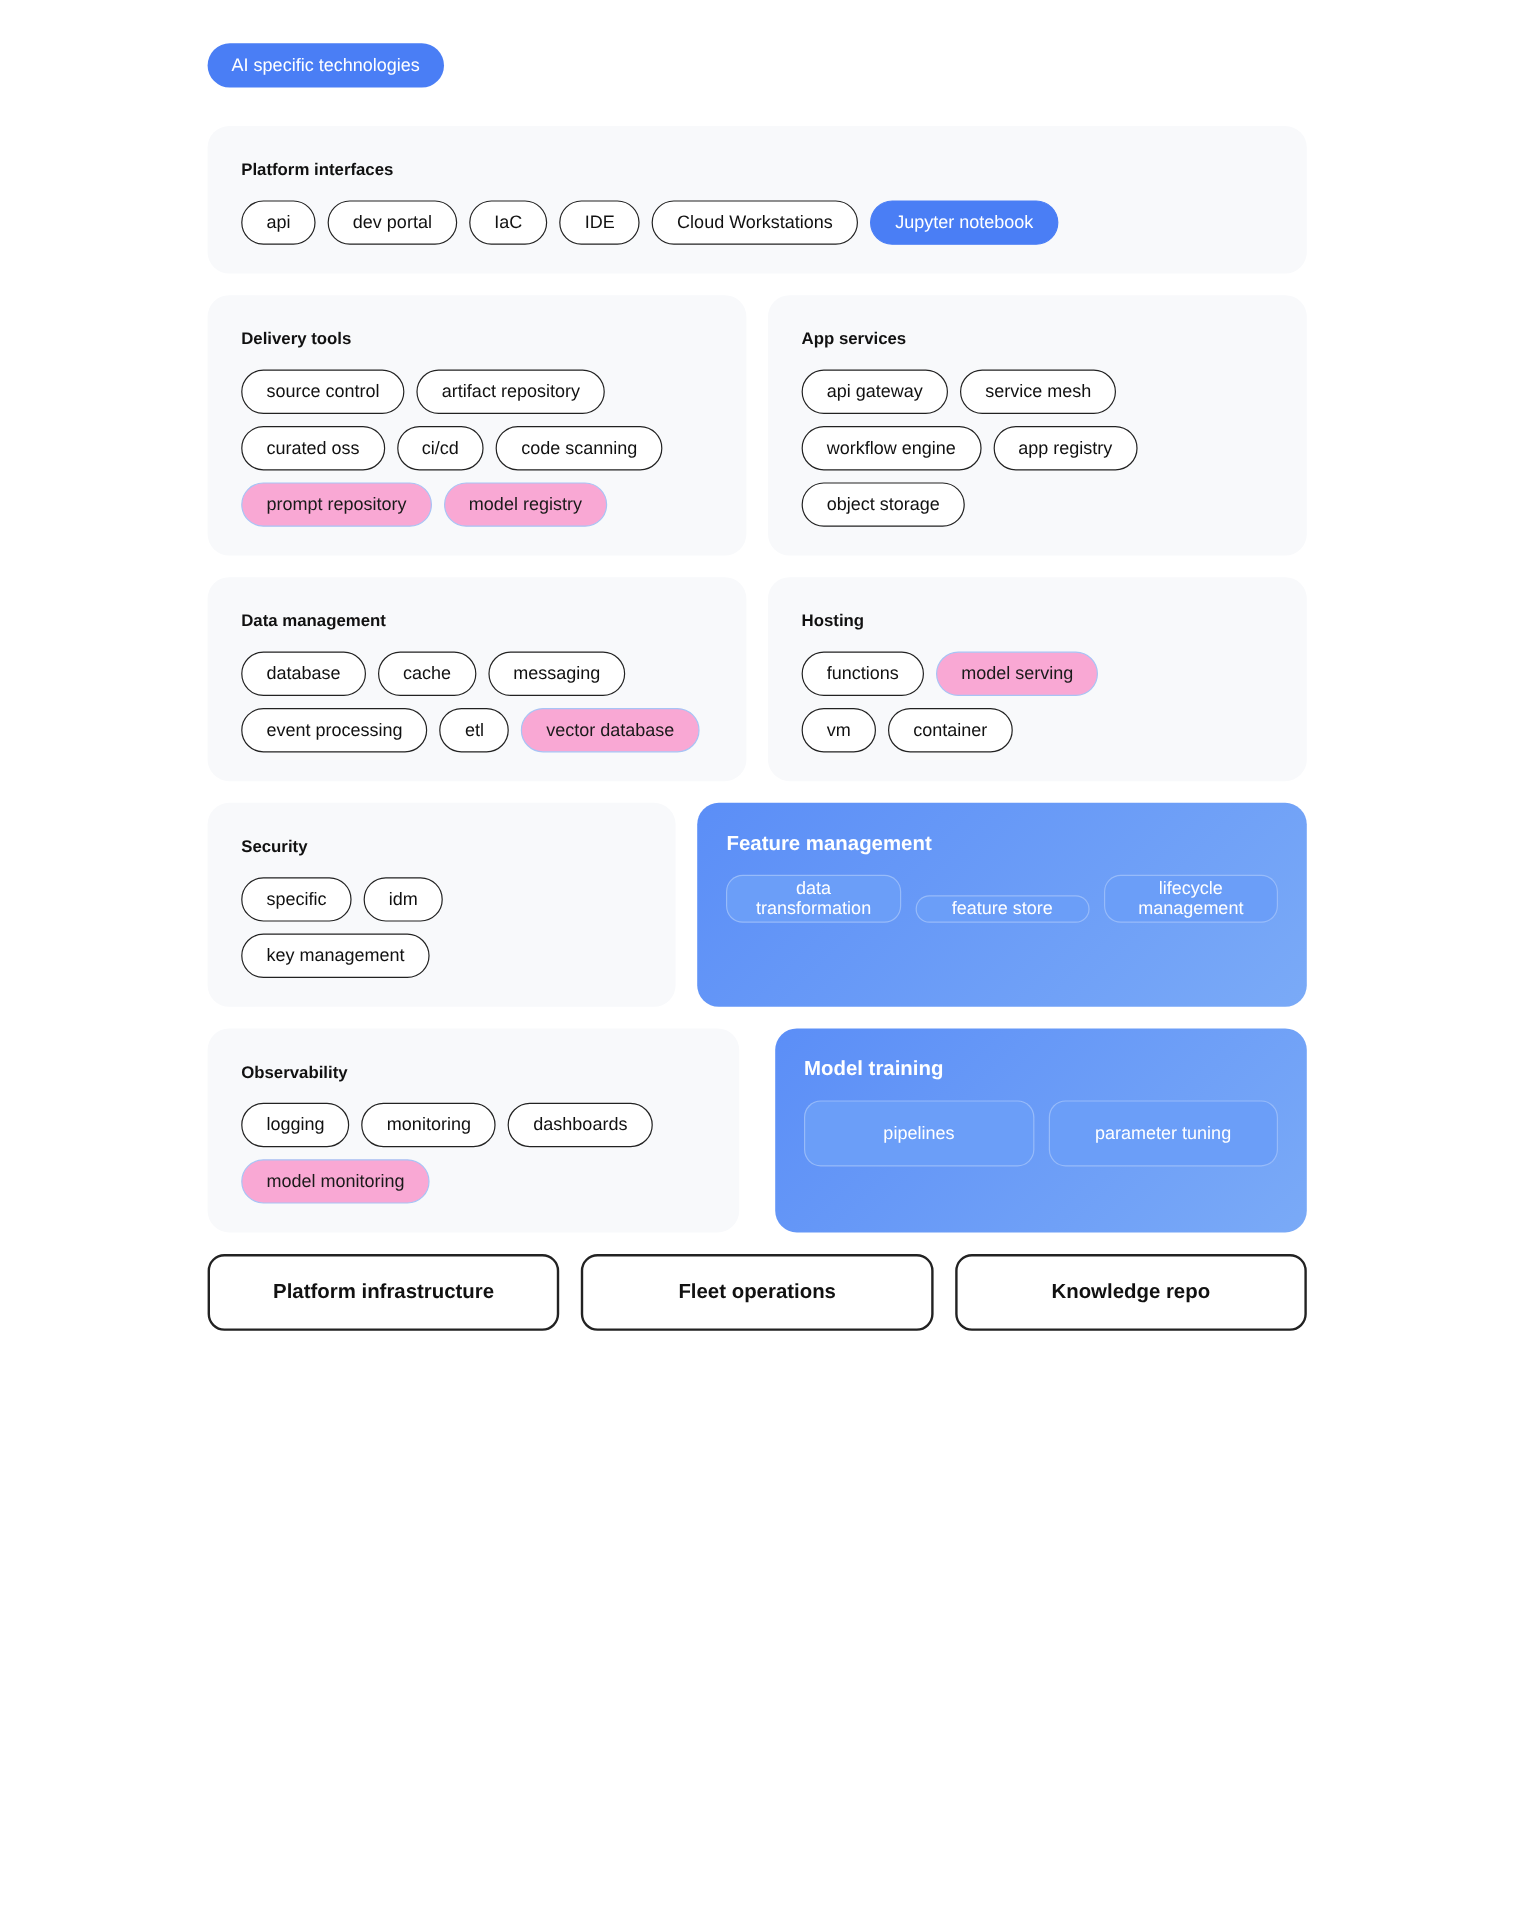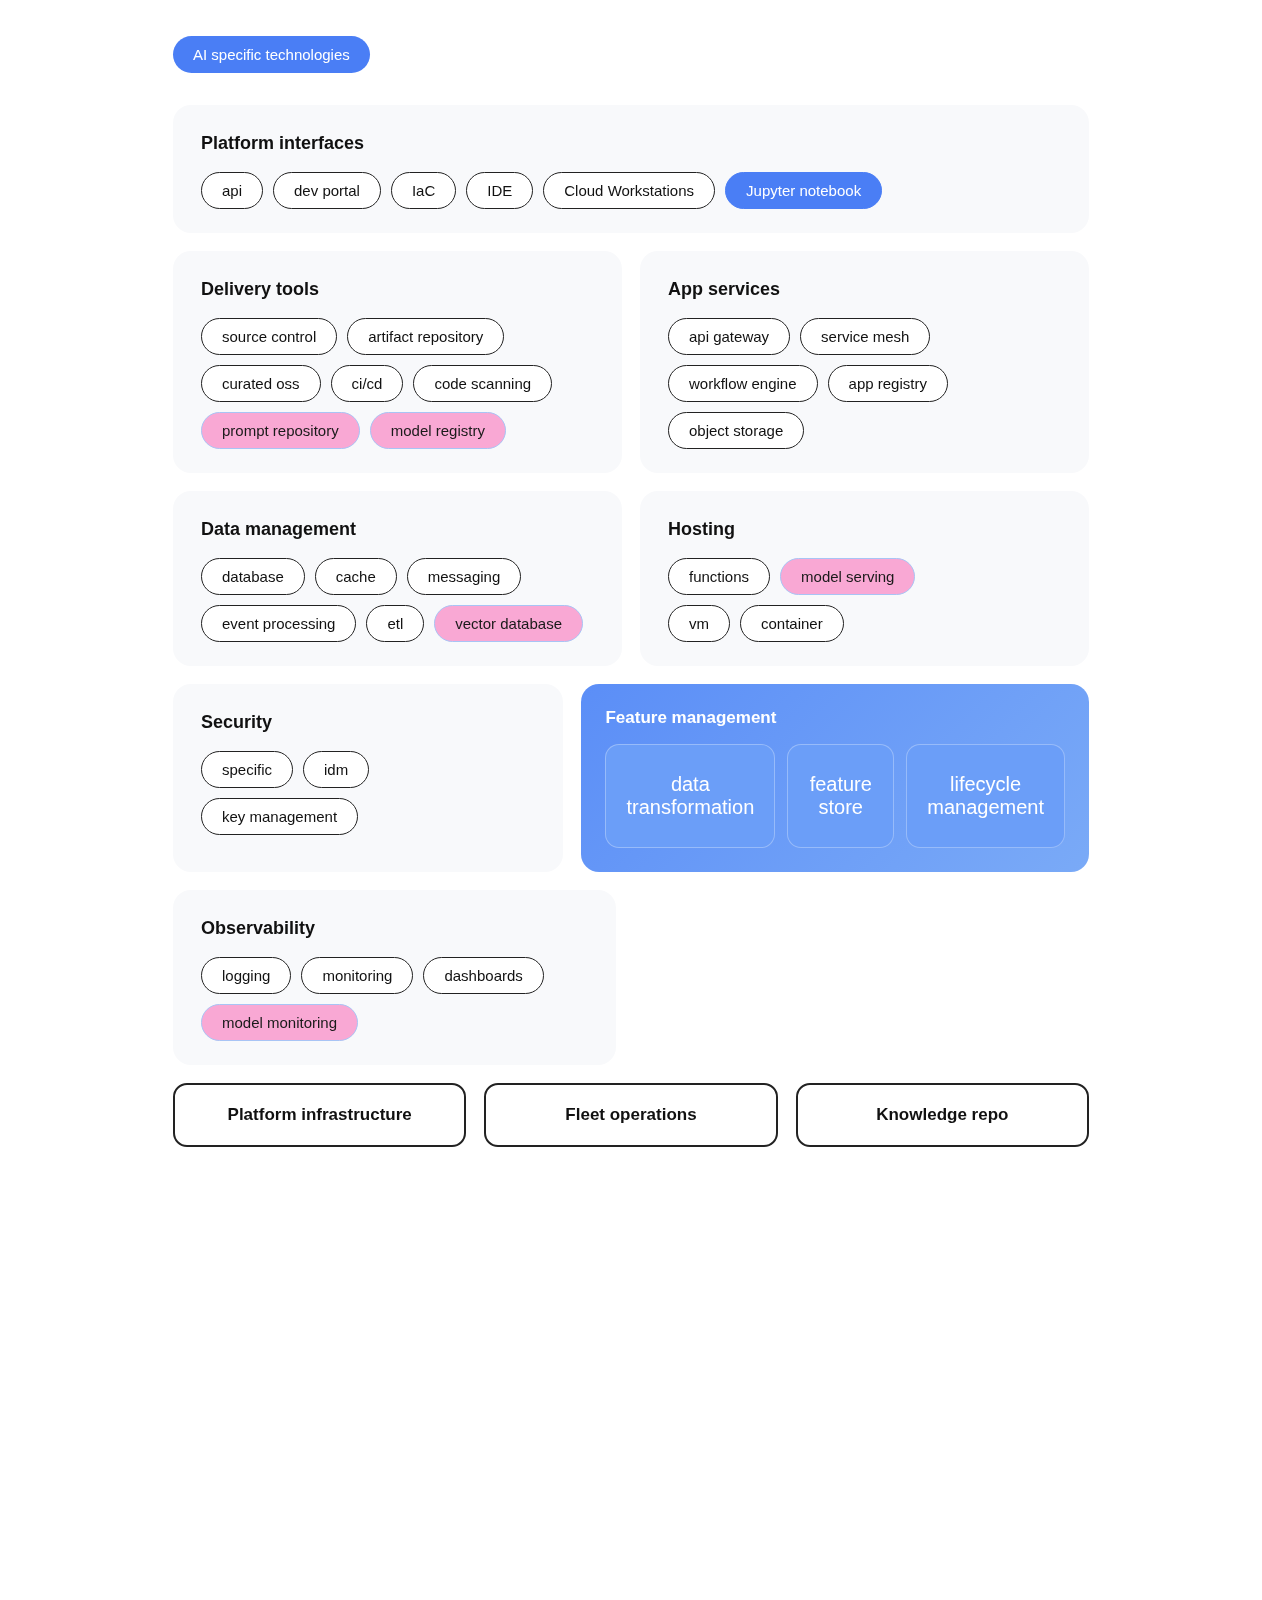--- a/index.html
+++ b/index.html
@@ -36,21 +36,21 @@
     }
 
     .section-card {
       background: #f8f9fb;
       border-radius: 18px;
       padding: 28px 28px 24px 28px;
       margin-bottom: 18px;
     }
 
     .section-title {
-      font-size: 18px;
+      font-size: 14px;
       font-weight: 700;
       margin-bottom: 18px;
       color: #111;
     }
 
     .chips-row {
       display: flex;
       flex-wrap: wrap;
       gap: 10px;
       margin-bottom: 10px;
@@ -104,22 +104,22 @@
     .feature-management-card .section-title {
       color: #fff;
       font-size: 17px;
       margin-bottom: 16px;
     }
 
     .feature-chip {
       background: #6b9ef8;
       border: 1.5px solid rgba(255,255,255,0.3);
       border-radius: 14px;
-      padding: 28px 20px;
-      font-size: 20px;
+      padding: 2px 20px;
+      font-size: 15px;
       font-weight: 500;
       color: #fff;
       text-align: center;
       flex: 1;
     }
 
     
     .model-training-card {
       background: linear-gradient(135deg, #5b8ef7 0%, #7aaaf7 100%);
       border-radius: 18px;
@@ -302,19 +302,26 @@
     <div class="chips-row">
       <span class="chip">logging</span>
       <span class="chip">monitoring</span>
       <span class="chip">dashboards</span>
     </div>
     <div class="chips-row">
       <span class="chip blue">model monitoring</span>
     </div>
   </div>
 
+  <div class="model-training-card">
+    <div class="section-title">Model training</div>
+    <div class="chips-row" style="gap:12px;">
+      <div class="model-chip">pipelines</div>
+      <div class="model-chip">parameter tuning</div>
+    </div>
+  </div>
 </div>
 
 <div class="bottom-row">
   <div class="bottom-chip">Platform infrastructure</div>
   <div class="bottom-chip">Fleet operations</div>
   <div class="bottom-chip">Knowledge repo</div>
 </div>
 
 </body></html>

